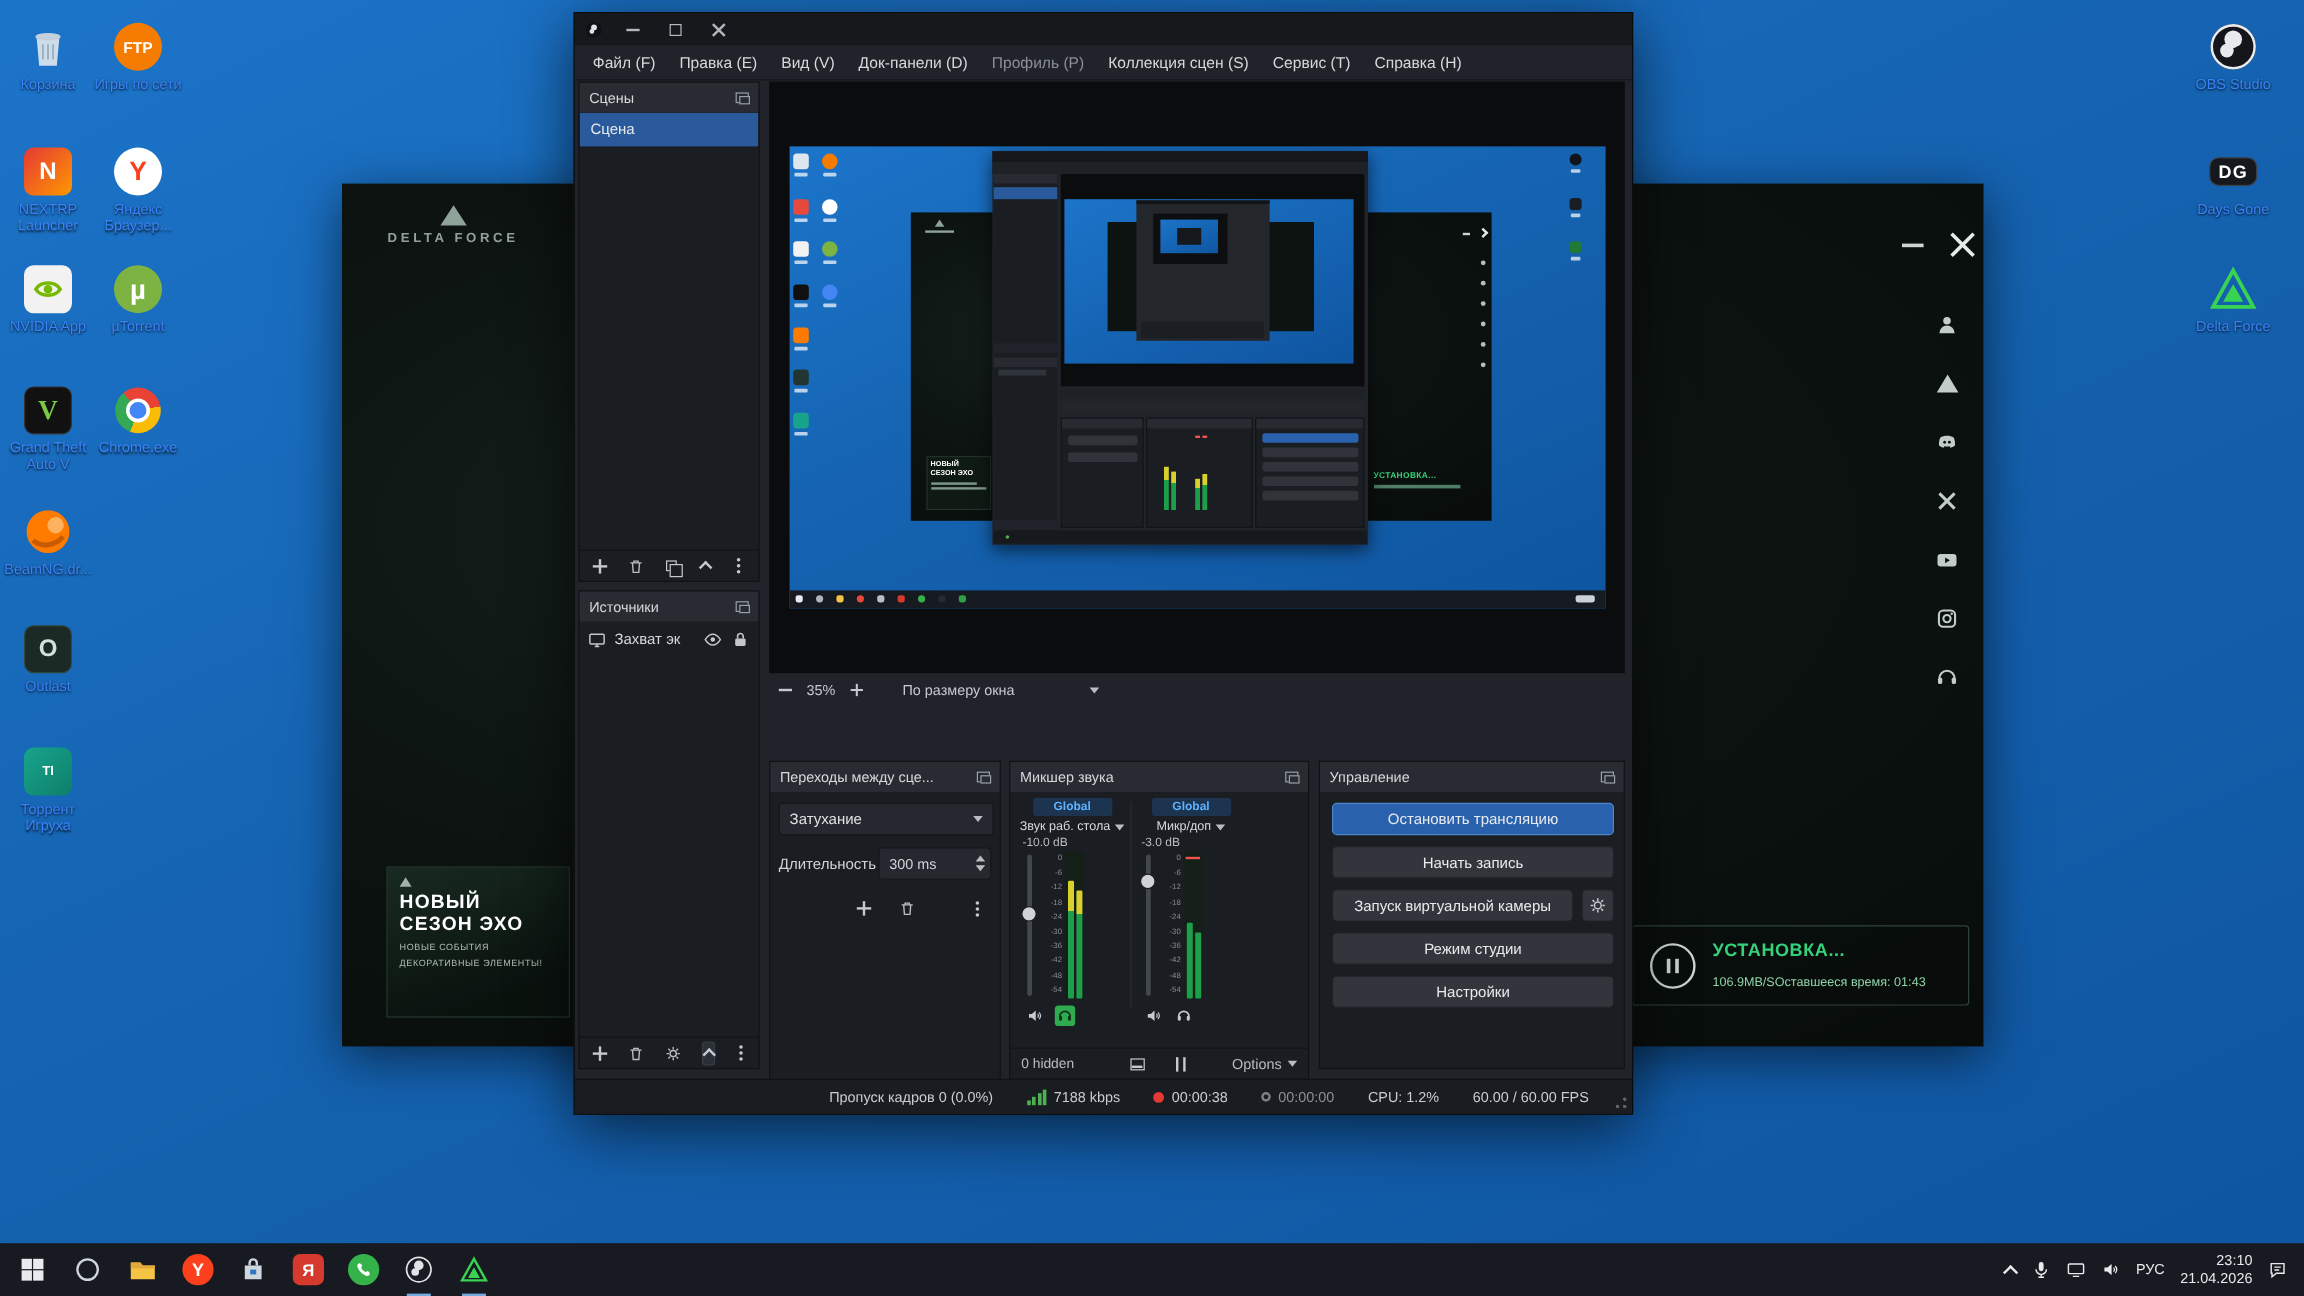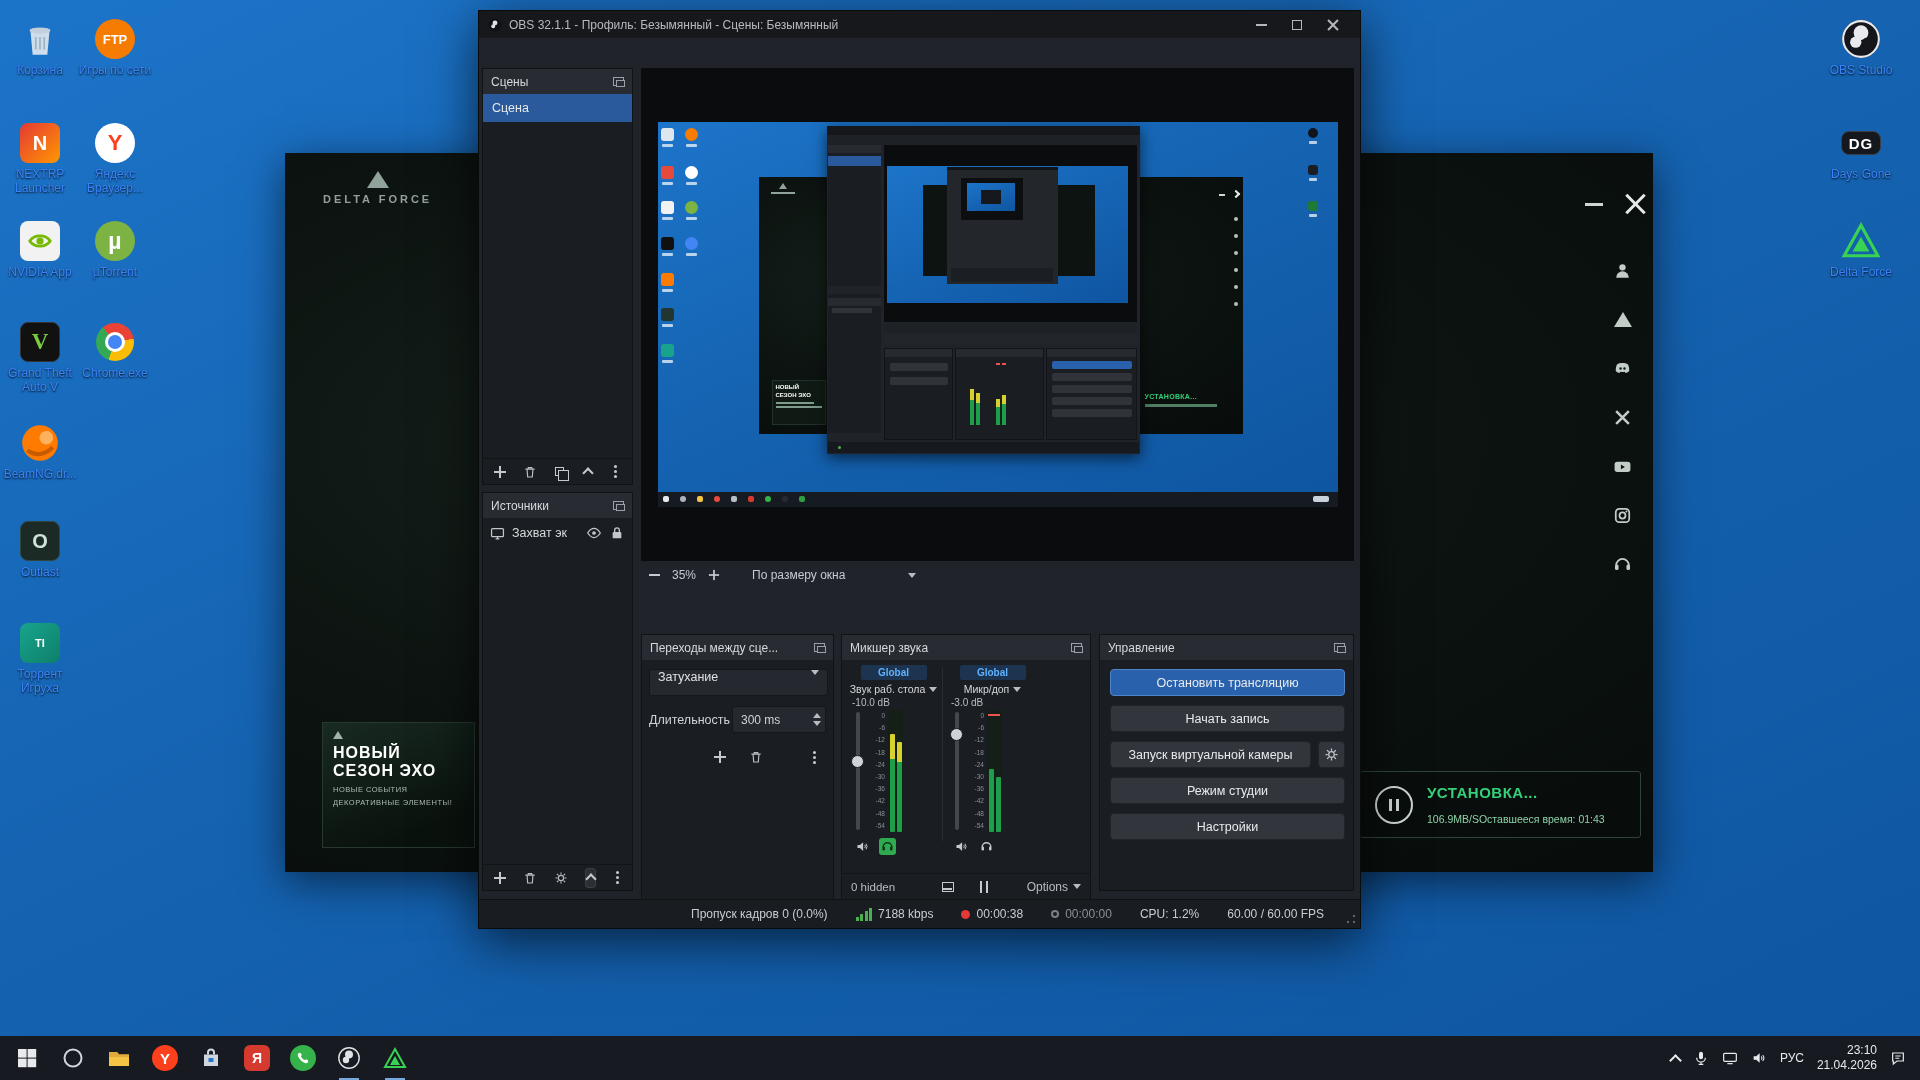--- a/index.html
+++ b/index.html
@@ -90,21 +90,21 @@
   .prev-area{position:absolute;left:162px;top:57px;width:713px;height:493px;background:#0b0c0e;display:flex;align-items:center;justify-content:center}
   .zoom-bar{position:absolute;left:162px;top:551px;width:713px;height:26px;display:flex;align-items:center;gap:9px;color:#c6cad0;font-size:12px;padding:0 4px}
   .zbtn{width:18px;height:18px;display:flex;align-items:center;justify-content:center;cursor:pointer}
   .zfit{margin-left:14px;width:176px;height:21px;display:flex;align-items:center;justify-content:space-between;padding:0 6px;cursor:pointer;font-size:12px}
   .ctx-row{position:absolute;left:162px;top:581px;width:713px;height:36px;display:flex;align-items:center;gap:12px;font-size:13px;color:#dcdee2;padding:0 4px}
   .cbtn{width:28px;height:26px;background:#2b2f36;border:1px solid #191c20;border-radius:4px;display:flex;align-items:center;justify-content:center;cursor:pointer;color:#c6cad0}
   .cbtn svg{width:15px;height:15px}
   .cbtn:first-of-type{margin-left:202px}
 
   
-  .tr-select{position:absolute;left:7px;top:9px;width:179px;height:27px;background:#25282e;border:1px solid #15171a;border-radius:3px;display:flex;justify-content:space-between;padding:0 8px;font-size:12.5px;cursor:pointer}
+  .tr-select{position:absolute;left:7px;top:9px;width:179px;height:27px;background:#25282e;border:1px solid #15171a;border-radius:3px;display:flex;align-items:center;justify-content:space-between;padding:0 8px;font-size:12.5px;cursor:pointer}
   .tr-durrow{position:absolute;left:7px;top:46px;right:7px;height:27px;display:flex;align-items:center;justify-content:space-between;font-size:12.5px;color:#d0d3d8}
   .spinbox{width:94px;height:27px;background:#25282e;border:1px solid #15171a;border-radius:3px;display:flex;align-items:center;justify-content:space-between;padding:0 4px 0 8px;font-size:12px}
   .spins{display:flex;flex-direction:column;gap:3px}
   .spin-up{width:0;height:0;border-left:4px solid transparent;border-right:4px solid transparent;border-bottom:5px solid #b9bdc2;cursor:pointer}
   .spin-dn{width:0;height:0;border-left:4px solid transparent;border-right:4px solid transparent;border-top:5px solid #b9bdc2;cursor:pointer}
   .tr-btns{position:absolute;left:0;right:0;top:84px;height:26px;display:flex;align-items:center;gap:18px;padding:0 12px;justify-content:center}
   .tr-btns .tbtn.right{position:absolute;right:10px}
 
   
   .strip{position:absolute;top:3px;width:95px;height:200px}
@@ -415,32 +415,41 @@
 <div class="obs">
   <div class="obs-title">
     <span>
         <svg viewBox="0 0 24 24" style="width:14px;height:14px">
           <circle cx="12" cy="12" r="11" fill="#0f1116"></circle>
           <circle cx="12" cy="8.5" r="4.2" fill="#dfe3e8"></circle>
           <circle cx="9" cy="14" r="3.4" fill="#dfe3e8"></circle>
           <circle cx="15.5" cy="14.5" r="2.9" fill="#0f1116"></circle>
         </svg>
       </span>
-    <span class="t">OBS 32.1.1 - Профиль: Безымянный - Сцены: Безымянный</span>
     <span class="wbtns">
       <span class="wb">
           <span class="ic-min"></span>
         </span>
       <span class="wb">
           <span class="ic-max"></span>
         </span>
       <span class="wb">
           <span class="ic-x"></span>
         </span>
     </span>
+  </div>
+  <div class="obs-menu">
+    <span class="mi">Файл (F)</span>
+    <span class="mi">Правка (E)</span>
+    <span class="mi">Вид (V)</span>
+    <span class="mi">Док-панели (D)</span>
+    <span class="mi dim">Профиль (P)</span>
+    <span class="mi">Коллекция сцен (S)</span>
+    <span class="mi">Сервис (T)</span>
+    <span class="mi">Справка (H)</span>
   </div>
 
   <div class="dock" style="left:3px;top:57px;width:151px;height:417px">
     <div class="dock-h">
         <span>Сцены</span>
         <span class="float-ic"></span>
       </div>
     <div class="dock-body">
       <div class="scene-row sel">
           <span>Сцена</span>

